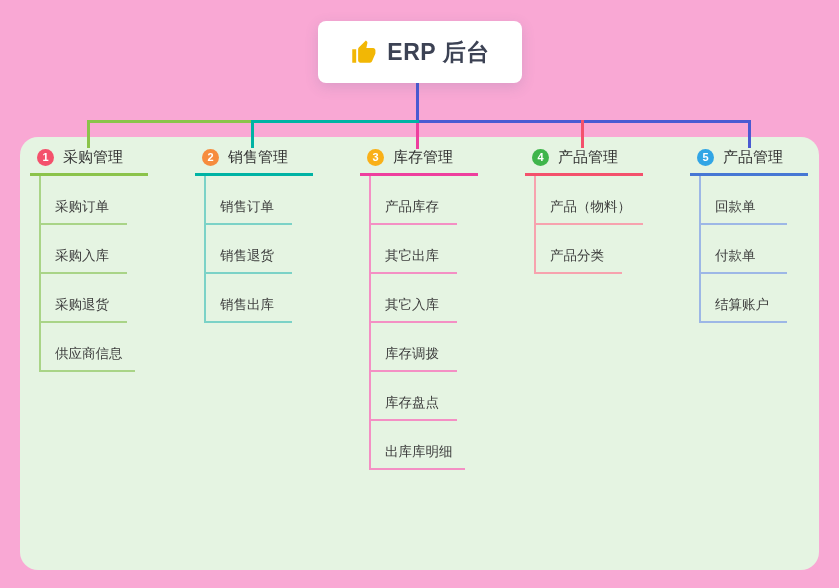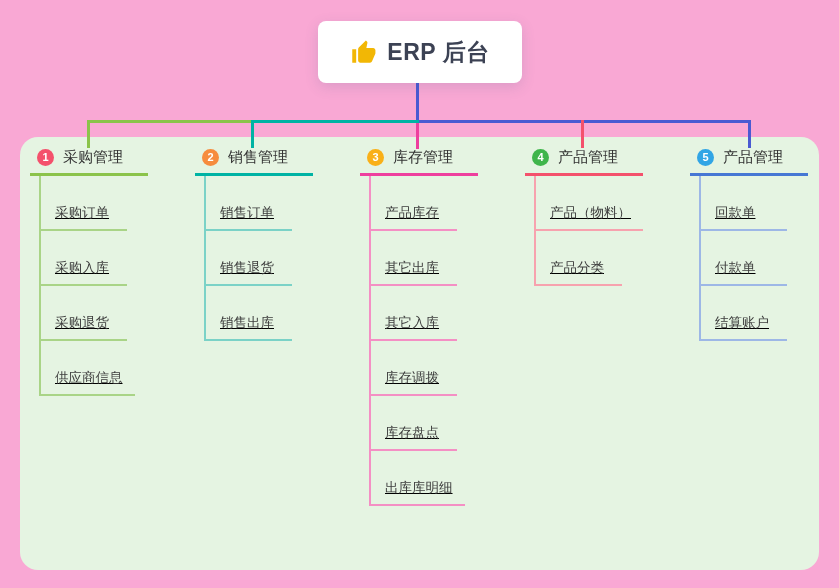--- a/index.html
+++ b/index.html
@@ -41,21 +41,21 @@
     border-bottom:3px solid var(--c);cursor:pointer;
   }
   .badge{
     width:17px;height:17px;border-radius:50%;background:var(--bc);color:#fff;
     font-size:11px;font-weight:700;display:flex;align-items:center;justify-content:center;
     flex:0 0 17px;line-height:1;
   }
   .hlabel{font-size:15px;font-weight:400;color:#333;white-space:nowrap;}
   .items{position:relative;padding-left:9px;}
   .vline{position:absolute;left:9px;top:0;bottom:0;width:2px;background:var(--sub);}
-  .row{height:55px;display:flex;align-items:flex-end;text-decoration:underline;}
+  .row{height:49px;display:flex;align-items:flex-end;}
   .item{
     display:inline-block;border-bottom:2px solid var(--sub);
     padding:0 12px 7px 16px;min-width:60px;font-size:13.5px;color:#3d3d3d;
     white-space:nowrap;cursor:pointer;
   }
   .thumb{width:27px;height:27px;flex:0 0 27px;}
 </style>
 </head>
 <body>
 

